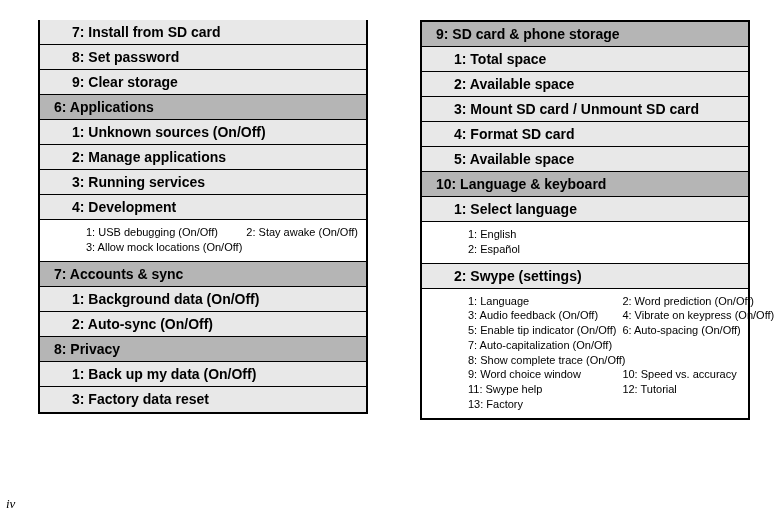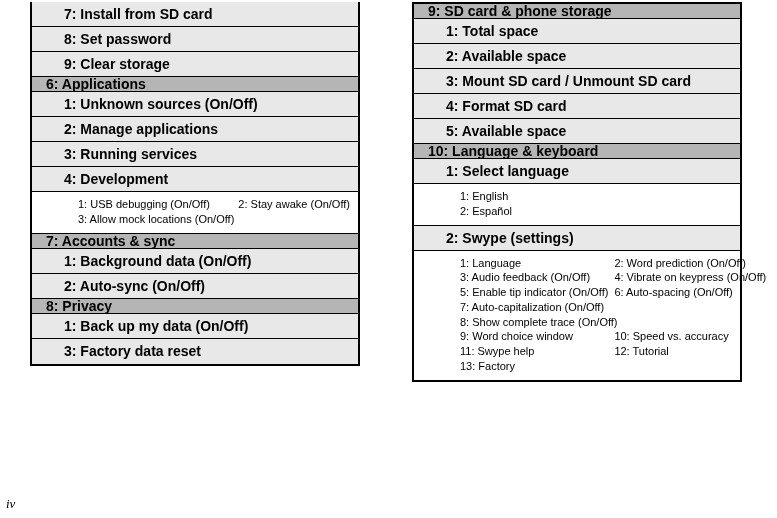--- a/index.html
+++ b/index.html
@@ -12,21 +12,22 @@
     color: #000;
   }
   .page {
     position: relative;
     width: 777px;
     height: 518px;
   }
   .column {
     position: absolute;
     width: 330px;
-    top: 2px;
+    top: 20px;
+    margin-left: 8px;
   }
   .column.left { left: 30px; }
   .column.right { left: 412px; }
 
   .frame {
     border-left: 2px solid #000;
     border-right: 2px solid #000;
     border-bottom: 2px solid #000;
   }
   .column.right .frame { border-top: 2px solid #000; }
@@ -36,21 +37,21 @@
     box-sizing: border-box;
     display: flex;
     align-items: center;
   }
   .row:last-child { border-bottom: none; }
 
   .section {
     background: #b5b5b5;
     font-weight: bold;
     font-size: 14px;
-    height: 15px;
+    height: 25px;
     padding-left: 14px;
   }
   .item1 {
     background: #e8e8e8;
     font-weight: bold;
     font-size: 14px;
     height: 25px;
     padding-left: 32px;
   }
   .details {

